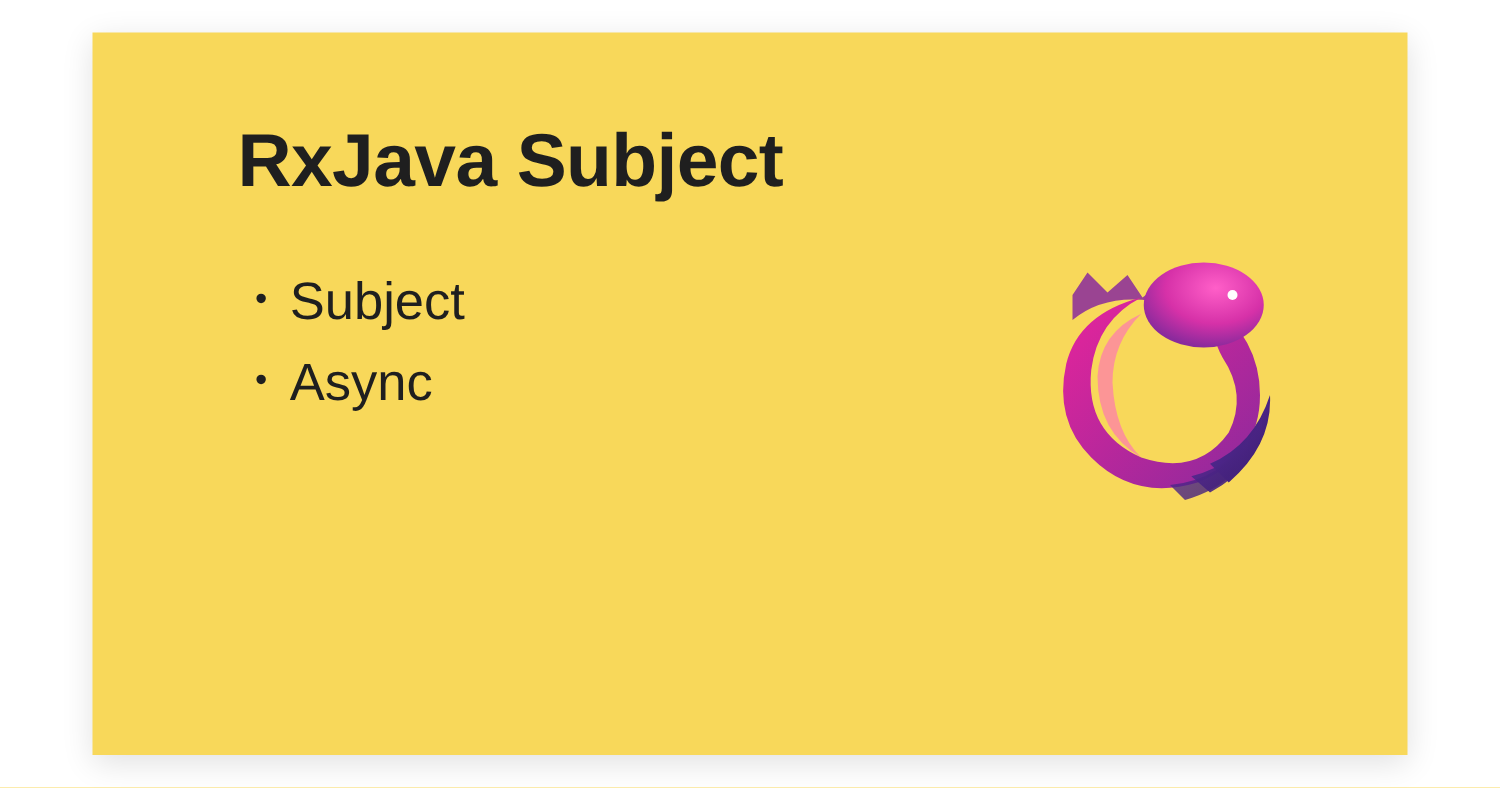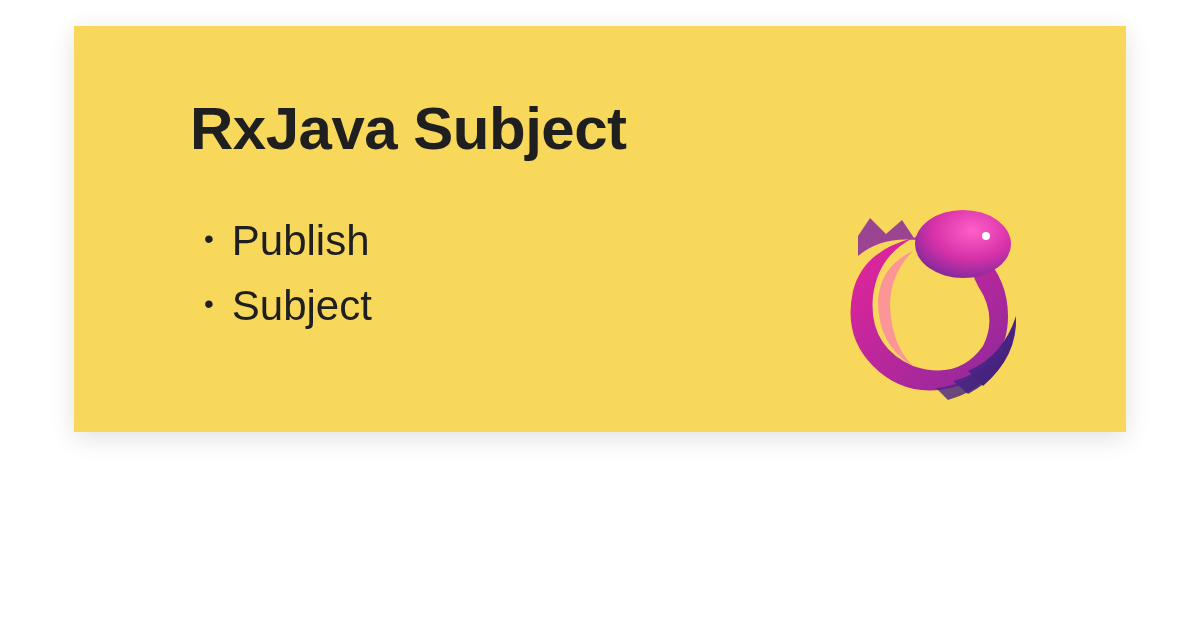--- a/index.html
+++ b/index.html
@@ -12,21 +12,21 @@
       height: 630px;
       background: #ffffff;
       font-family: -apple-system, BlinkMacSystemFont, "Segoe UI", Helvetica, Arial, sans-serif;
       overflow: hidden;
     }
     .card {
       position: absolute;
       left: 74px;
       top: 26px;
       width: 1052px;
-      height: 406px;
+      height: 578px;
       background: #f8d85a;
       box-shadow: 0 6px 24px rgba(0,0,0,0.12);
     }
     .title {
       position: absolute;
       left: 116px;
       top: 68px;
       font-size: 60px;
       font-weight: 800;
       color: #1f1f1f;
@@ -59,22 +59,22 @@
       width: 210px;
       height: 210px;
     }
   </style>
 </head>
 <body>
 
 <div class="card">
   <h1 class="title">RxJava Subject</h1>
   <ul class="list">
-    <li>Publish</li>
     <li>Subject</li>
+    <li>Async</li>
   </ul>
   <div class="logo">
     <svg viewBox="0 0 210 210" xmlns="http://www.w3.org/2000/svg">
       <defs>
         <radialGradient id="headGrad" cx="60%" cy="30%" r="70%">
           <stop offset="0%" stop-color="#ff5fc8"></stop>
           <stop offset="60%" stop-color="#d631a8"></stop>
           <stop offset="100%" stop-color="#8a2a9c"></stop>
         </radialGradient>
         <linearGradient id="bodyGrad" x1="0%" y1="0%" x2="100%" y2="100%">

